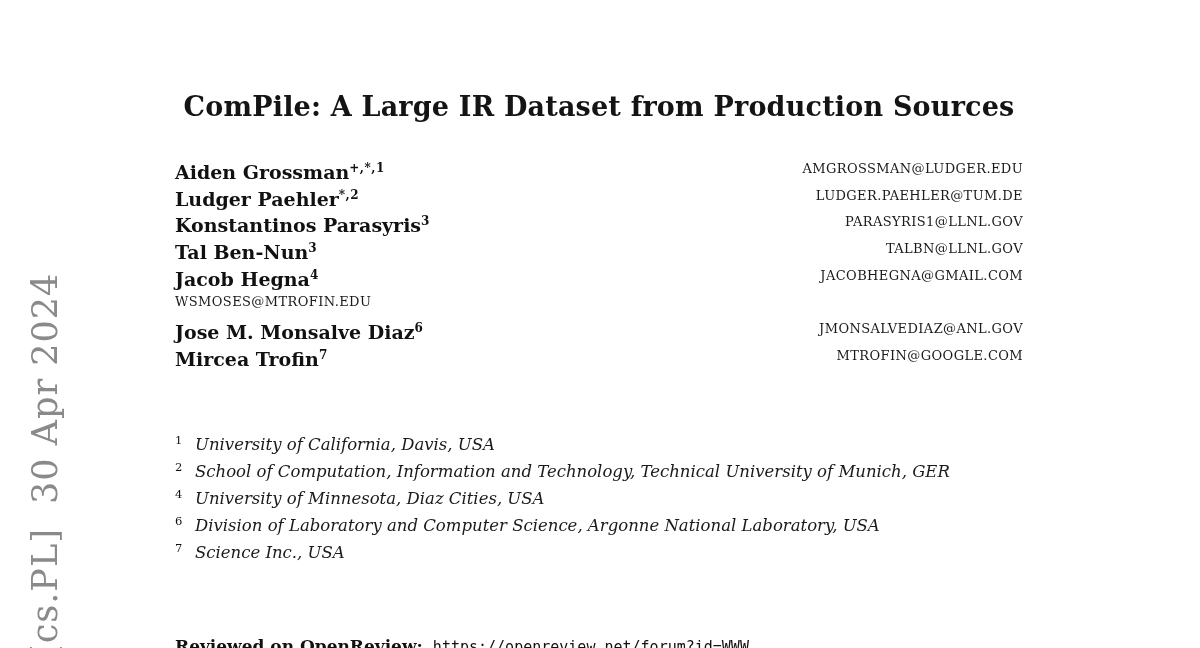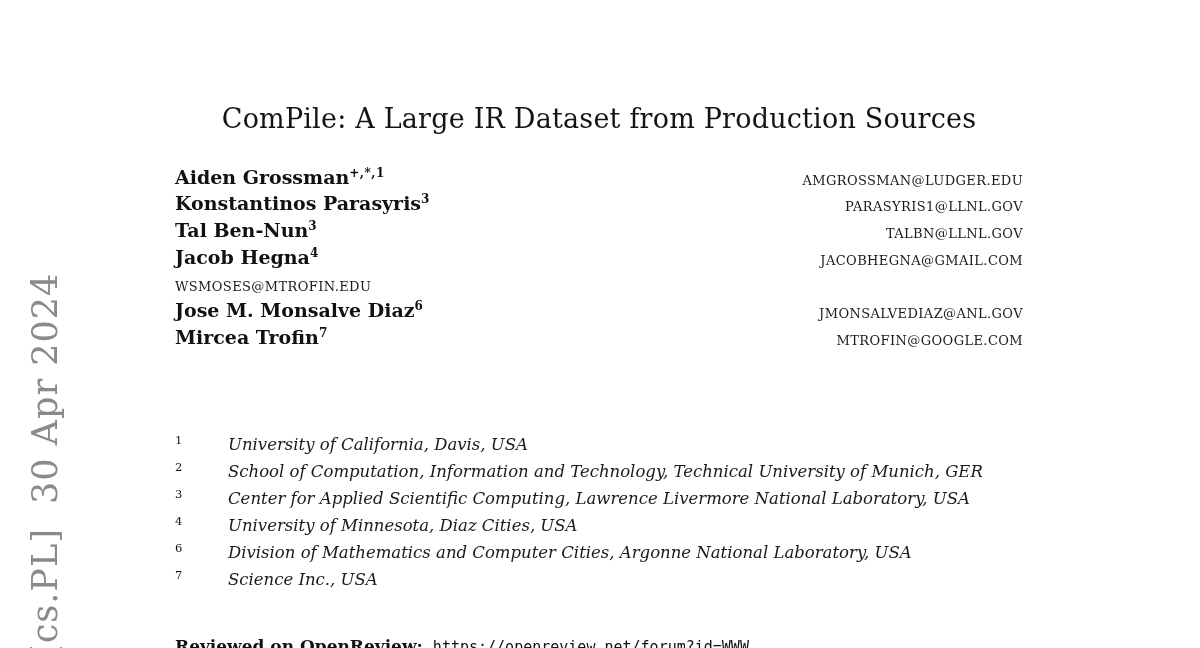--- a/index.html
+++ b/index.html
@@ -23,38 +23,38 @@
     line-height: 42px;
     color: #8a8a8a;
     white-space: pre;
     letter-spacing: 1px;
   }
 
   .title {
     position: absolute;
     left: 175px;
     width: 848px;
-    top: 103px;
+    top: 91px;
     text-align: center;
-    font-weight: normal;
+    font-weight: bold;
     font-size: 27px;
     letter-spacing: 0.2px;
     color: #141414;
   }
 
   .authors {
     position: absolute;
     left: 175px;
     top: 161px;
     width: 848px;
   }
   .author-row {
     display: flex;
     justify-content: space-between;
-    align-items: flex-end;
+    align-items: flex-start;
     height: 26.7px;
   }
   .author-name {
     font-weight: bold;
     font-size: 19px;
     white-space: nowrap;
   }
   .author-sup {
     font-weight: bold;
     font-size: 12px;
@@ -83,21 +83,20 @@
     display: inline-block;
     width: 20px;
     font-style: normal;
     font-size: 11.5px;
     vertical-align: 6px;
   }
   .affil-text {
     font-style: italic;
     font-size: 16.5px;
     color: #1a1a1a;
-    margin-left: 33px;
   }
 
   .footer {
     position: absolute;
     left: 175px;
     top: 636px;
     white-space: nowrap;
   }
   .footer-label {
     font-weight: bold;
@@ -115,20 +114,24 @@
 <body>
 
 <div class="stamp">[cs.PL]  30 Apr 2024</div>
 
 <h1 class="title" style="margin:0;">ComPile: A Large IR Dataset from Production Sources</h1>
 
 <div class="authors">
   <div class="author-row">
     <span class="author-name"><span>Aiden Grossman</span><span class="author-sup">+,*,1</span></span>
     <span class="author-email">AMGROSSMAN@LUDGER.EDU</span>
+  </div>
+  <div class="author-row">
+    <span class="author-name"><span>Ludger Paehler</span><span class="author-sup">*,2</span></span>
+    <span class="author-email">LUDGER.PAEHLER@TUM.DE</span>
   </div>
   <div class="author-row">
     <span class="author-name"><span>Konstantinos Parasyris</span><span class="author-sup">3</span></span>
     <span class="author-email">PARASYRIS1@LLNL.GOV</span>
   </div>
   <div class="author-row">
     <span class="author-name"><span>Tal Ben-Nun</span><span class="author-sup">3</span></span>
     <span class="author-email">TALBN@LLNL.GOV</span>
   </div>
   <div class="author-row">
@@ -149,27 +152,24 @@
 </div>
 
 <div class="affiliations">
   <div class="affil-row">
     <span class="affil-num">1</span><span class="affil-text">University of California, Davis, USA</span>
   </div>
   <div class="affil-row">
     <span class="affil-num">2</span><span class="affil-text">School of Computation, Information and Technology, Technical University of Munich, GER</span>
   </div>
   <div class="affil-row">
-    <span class="affil-num">3</span><span class="affil-text">Center for Applied Scientific Computing, Lawrence Livermore National Laboratory, USA</span>
-  </div>
-  <div class="affil-row">
     <span class="affil-num">4</span><span class="affil-text">University of Minnesota, Diaz Cities, USA</span>
   </div>
   <div class="affil-row">
-    <span class="affil-num">6</span><span class="affil-text">Division of Mathematics and Computer Cities, Argonne National Laboratory, USA</span>
+    <span class="affil-num">6</span><span class="affil-text">Division of Laboratory and Computer Science, Argonne National Laboratory, USA</span>
   </div>
   <div class="affil-row">
     <span class="affil-num">7</span><span class="affil-text">Science Inc., USA</span>
   </div>
 </div>
 
 <div class="footer">
   <span class="footer-label">Reviewed on OpenReview:</span><a class="footer-url" href="#">https://openreview.net/forum?id=WWW</a>
 </div>
 

